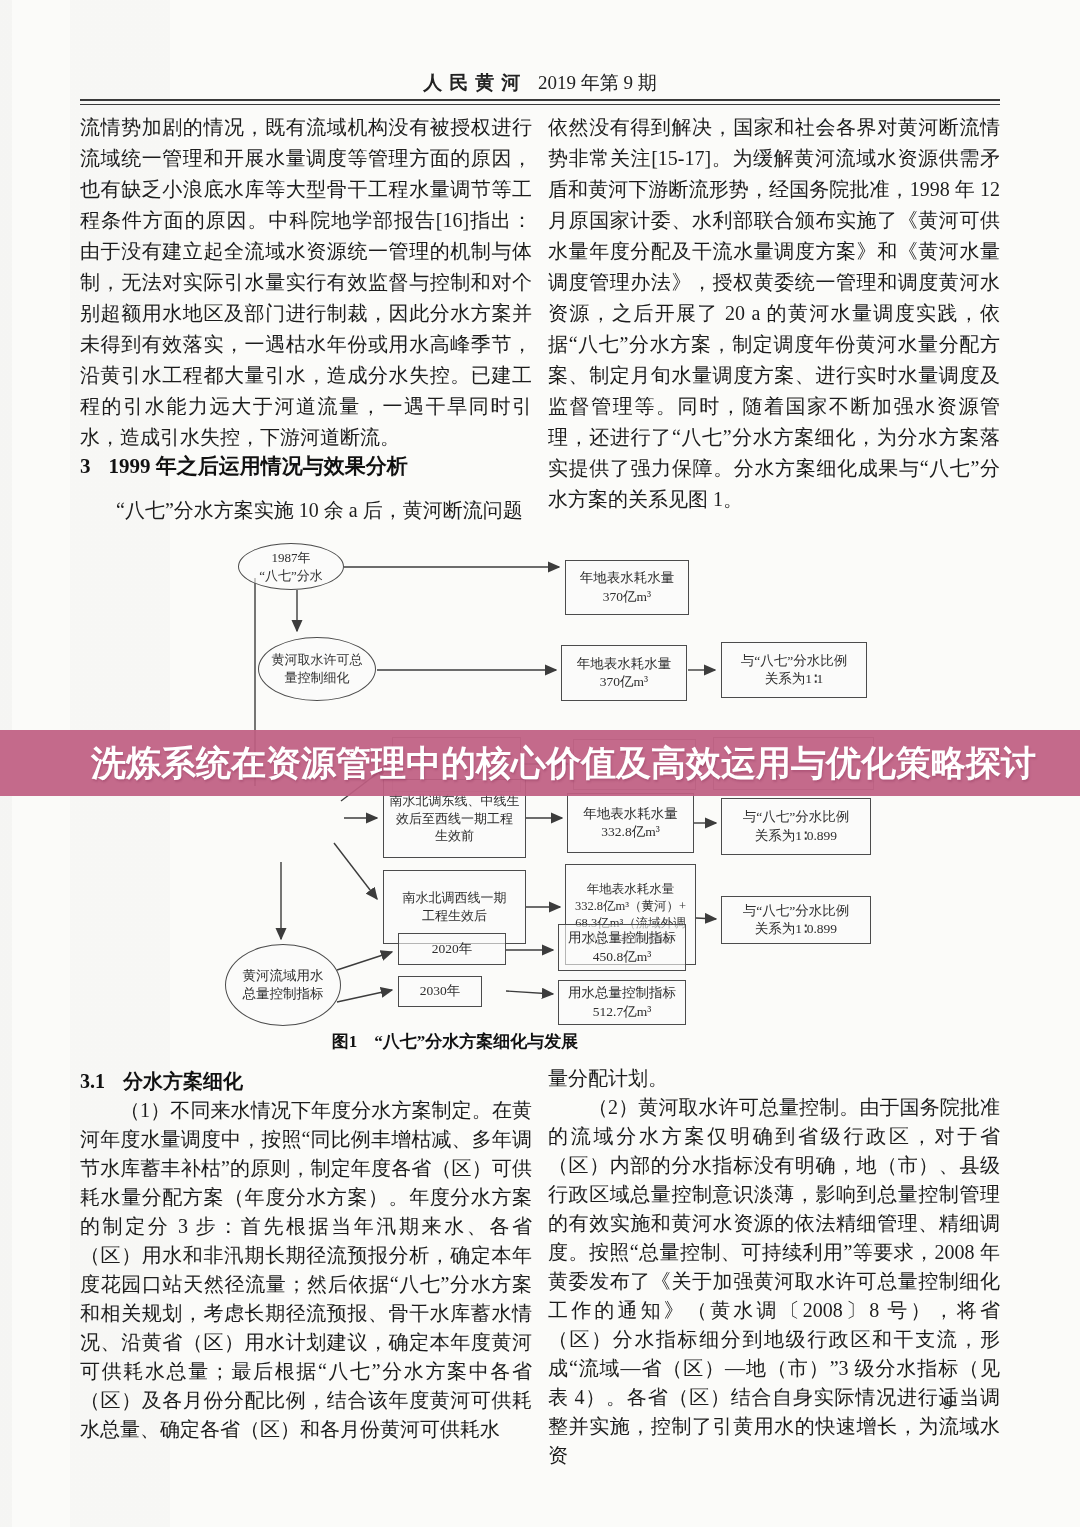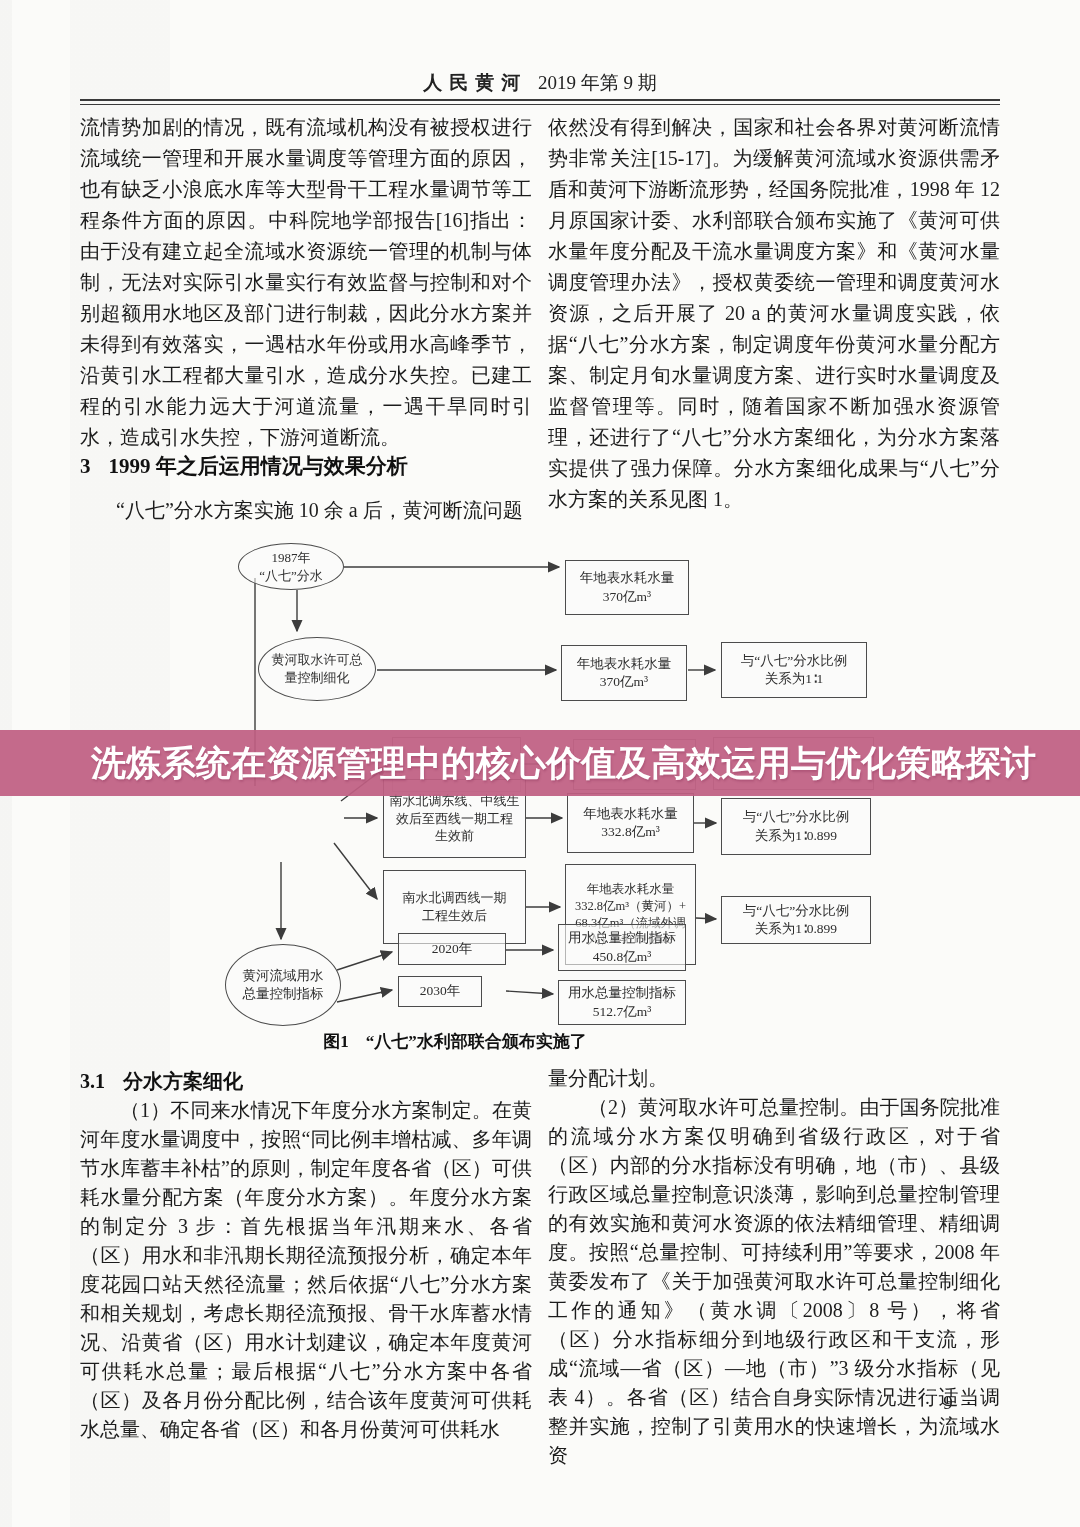--- a/index.html
+++ b/index.html
@@ -129,21 +129,21 @@
 
     <div class="node ell pre" style="left:225px; top:414px; width:116px; height:82px; font-size:13.5px;">黄河流域用水
 总量控制指标</div>
     <div class="node" style="left:398px; top:403px; width:108px; height:32px;">2020年</div>
     <div class="node pre" style="left:558px; top:394px; width:128px; height:47px;">用水总量控制指标
 450.8亿m³</div>
     <div class="node" style="left:398px; top:446px; width:84px; height:31px;">2030年</div>
     <div class="node pre" style="left:558px; top:450px; width:128px; height:45px;">用水总量控制指标
 512.7亿m³</div>
 
-    <div class="fig-caption">图1　“八七”水利部联合颁布实施了</div>
+    <div class="fig-caption">图1　“八七”分水方案细化与发展</div>
   </div>
 
   <div class="banner">
     <span>洗炼系统在资源管理中的核心价值及高效运用与优化策略探讨</span>
   </div>
 
   <div class="sec-h" style="left:80px; top:1068px; font-size:20px;">
     <span class="num">3.1</span><span>分水方案细化</span>
   </div>
 

